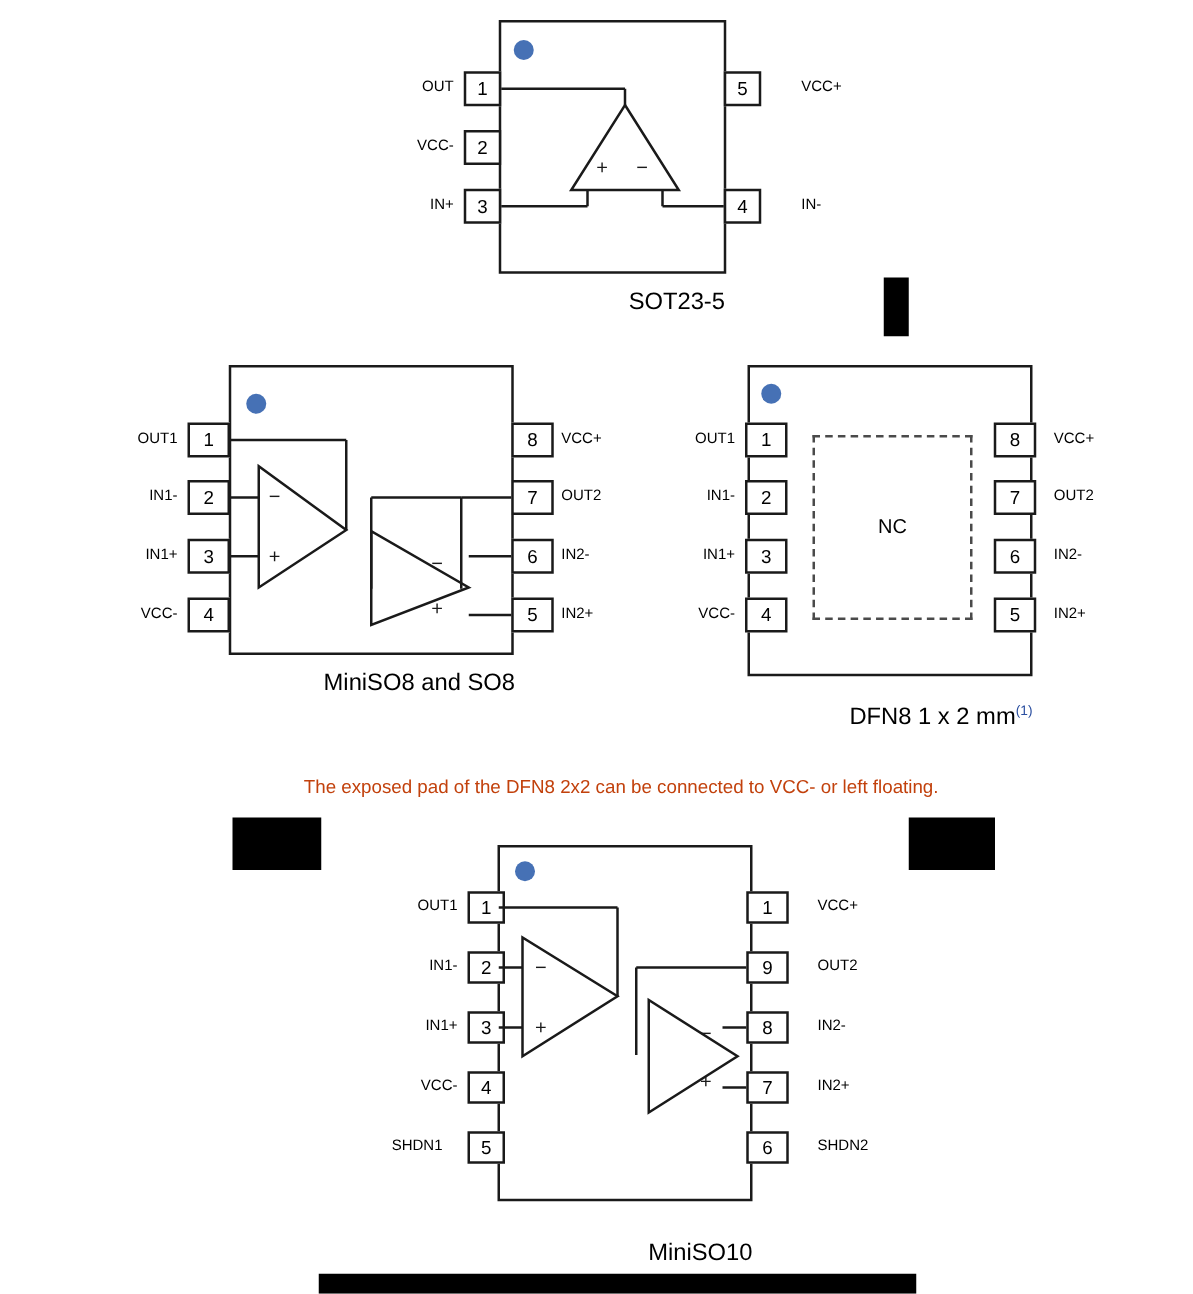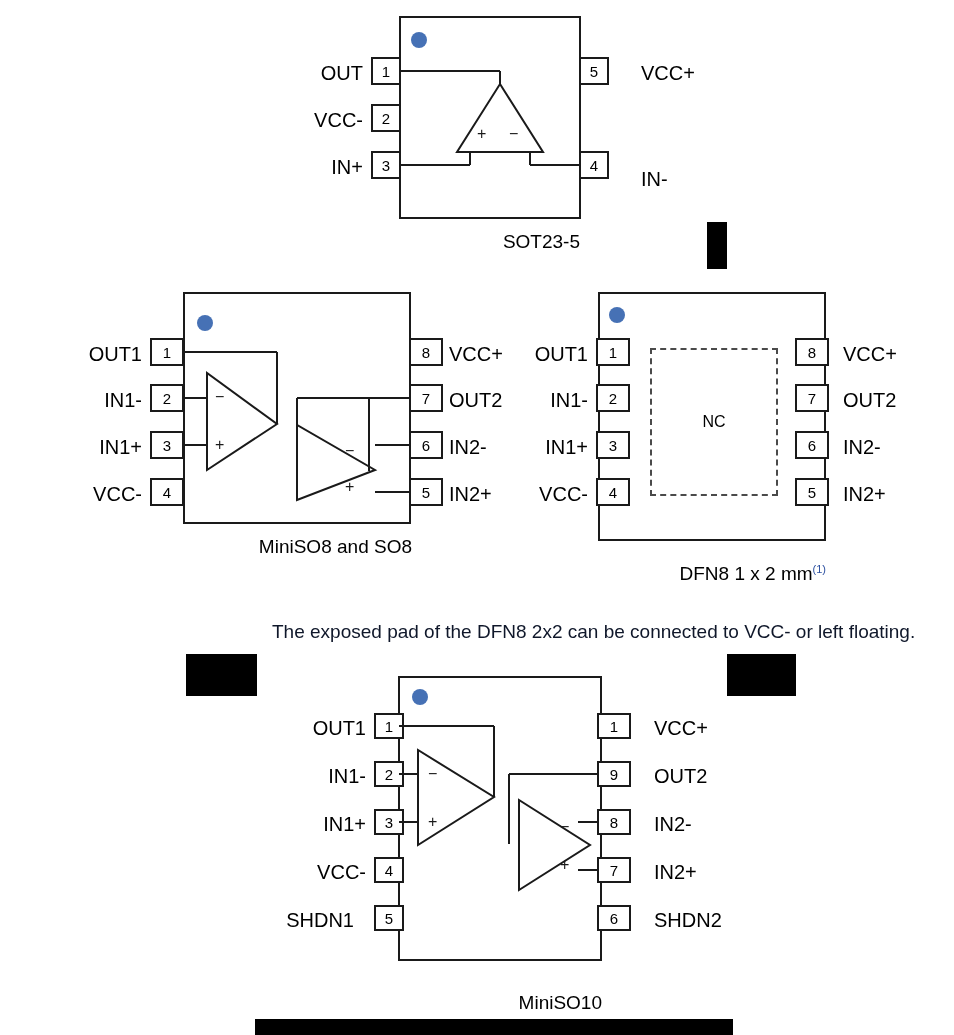--- a/index.html
+++ b/index.html
@@ -40,38 +40,37 @@
     align-items: center;
     justify-content: center;
     font-size: 15px;
     line-height: 1;
   }
   .pin-num {
     font-size: 15px;
   }
   .pin-label {
     position: absolute;
-    font-size: 20px;
+    font-size: 12px;
     white-space: nowrap;
     line-height: 1;
   }
   .pin-label.right { text-align: left; }
   .pin-label.left { text-align: right; }
   .caption {
     position: absolute;
     font-size: 19px;
     white-space: nowrap;
     text-align: right;
   }
   .note {
     position: absolute;
-    font-size: 19px;
-    color: #0f172a;
+    font-size: 15px;
+    color: #c2410c;
     white-space: nowrap;
-    margin-left: 29px;
   }
   .sup {
     font-size: 11px;
     vertical-align: super;
     color: #2b4fa0;
   }
   .blackbar {
     position: absolute;
     background: #000000;
   }
@@ -114,21 +113,21 @@
   <div class="pin-label left" style="left:255px; top:157px; width:108px;">IN+</div>
 
   <div class="pin" style="left:579px; top:57px; width:30px; height:28px;">
     <span class="pin-num">5</span>
   </div>
   <div class="pin-label right" style="left:641px; top:63px;">VCC+</div>
 
   <div class="pin" style="left:579px; top:151px; width:30px; height:28px;">
     <span class="pin-num">4</span>
   </div>
-  <div class="pin-label right" style="left:641px; top:157px;margin-top:12px;">IN-</div>
+  <div class="pin-label right" style="left:641px; top:157px;">IN-</div>
 
   <div class="caption" style="left:400px; top:231px; width:180px;">SOT23-5</div>
 </div>
 
 <svg class="overlay" width="954" height="1035">
 
   <line x1="401" y1="71" x2="500" y2="71" stroke="#1a1a1a" stroke-width="2"></line>
   <line x1="500" y1="71" x2="500" y2="84" stroke="#1a1a1a" stroke-width="2"></line>
   <line x1="401" y1="165" x2="470" y2="165" stroke="#1a1a1a" stroke-width="2"></line>
   <line x1="470" y1="165" x2="470" y2="152" stroke="#1a1a1a" stroke-width="2"></line>

